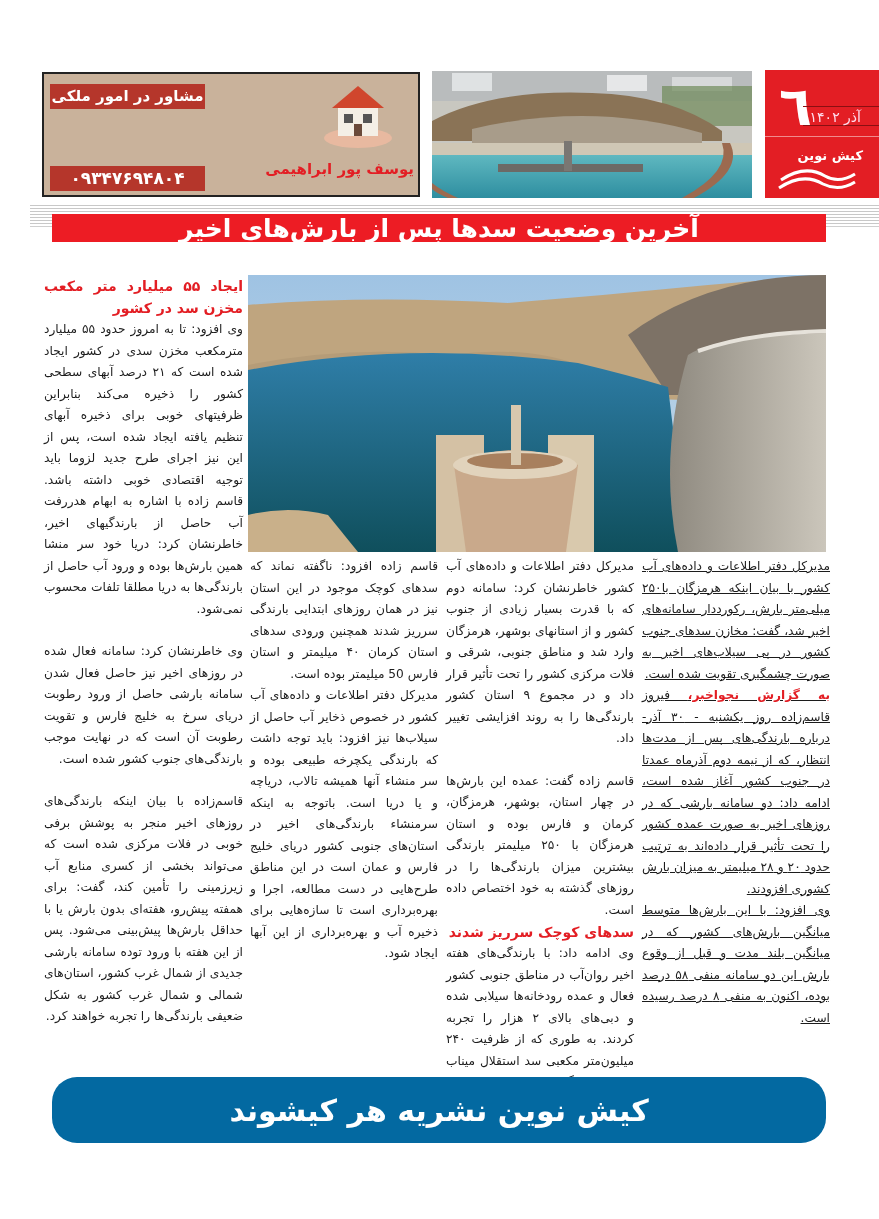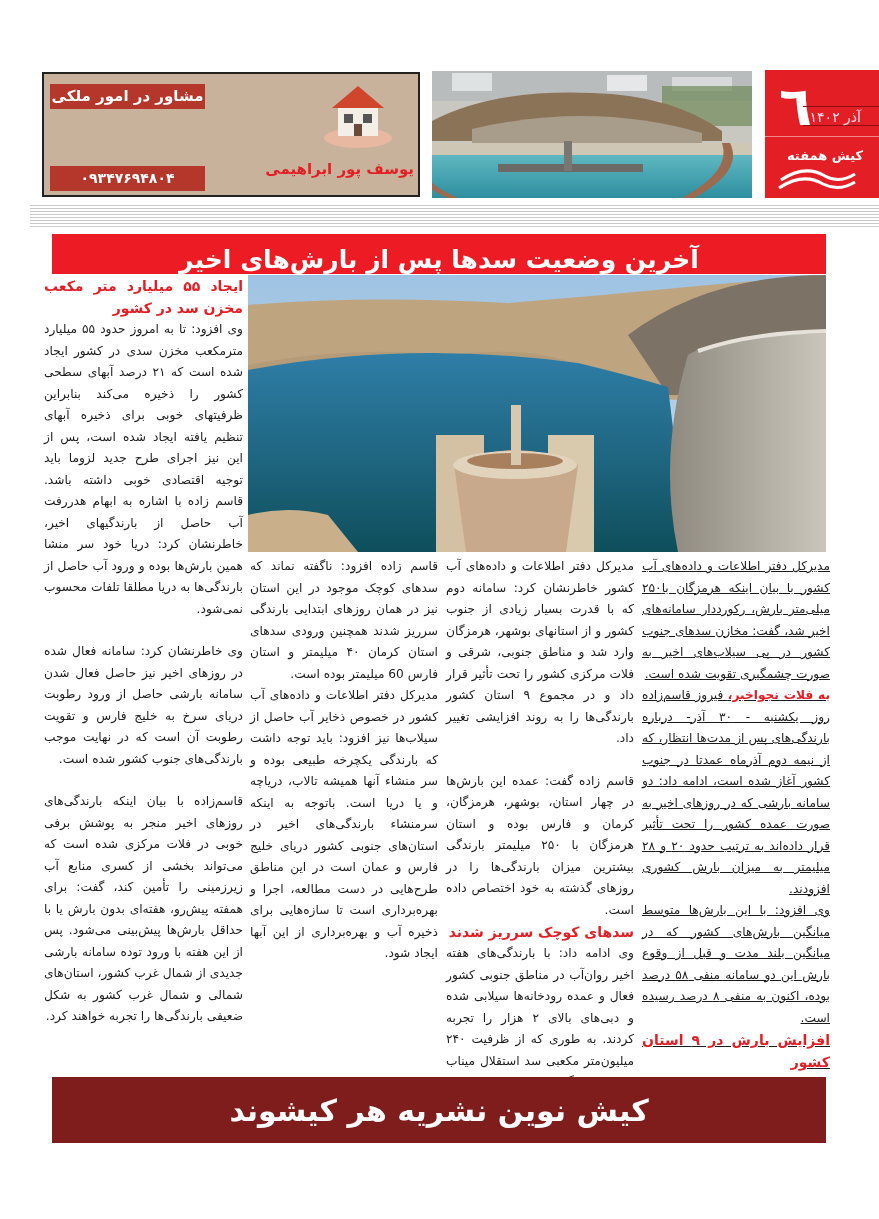--- a/index.html
+++ b/index.html
@@ -14,59 +14,59 @@
   .masthead .divider { position: absolute; left: 0; top: 66px; width: 114px; height: 1px; background: #f08a8d; }
   .masthead .brand { position: absolute; right: 16px; top: 78px; color: #fff; font: bold 13px "DejaVu Sans", sans-serif; direction: rtl; }
   .masthead .waves { position: absolute; left: 12px; top: 96px; width: 80px; height: 26px; }
 
   .hero-photo { position: absolute; left: 432px; top: 71px; width: 320px; height: 127px; overflow: hidden; }
 
   .ad { position: absolute; left: 42px; top: 72px; width: 378px; height: 125px; background: #c9b29b; border: 2px solid #222; }
   .ad .tag { position: absolute; left: 6px; height: 25px; background: #b5362b; color: #fff; font: bold 15px/25px "DejaVu Sans", sans-serif; direction: rtl; text-align: center; }
   .ad .tag1 { top: 10px; width: 155px; }
   .ad .tag2 { top: 52px; width: 185px; }
-  .ad .tag3 { top: 92px; width: 155px; letter-spacing: 1px; font-size: 14px; }
+  .ad .tag3 { top: 92px; width: 155px; letter-spacing: 1px; font-size: 17px; }
   .ad .agent { position: absolute; right: 4px; top: 86px; color: #e31e24; font: bold 15px "DejaVu Sans", sans-serif; direction: rtl; }
   .ad .house { position: absolute; right: 10px; top: 4px; width: 100px; height: 72px; }
 
   .rules { position: absolute; left: 30px; top: 205px; width: 849px; height: 20px; background: repeating-linear-gradient(to bottom, #c8c8c8 0 1px, #fff 1px 3px); }
   .rules-end { position: absolute; left: 30px; top: 226px; width: 849px; height: 1px; background: #cfcfcf; }
 
   
-  .headline-bar { position: absolute; left: 52px; top: 234px; width: 774px; height: 40px; background: #ed1c24; display: flex; align-items: flex-end; justify-content: center; }
+  .headline-bar { position: absolute; left: 52px; top: 214px; width: 774px; height: 28px; background: #ed1c24; display: flex; align-items: center; justify-content: center; }
   .headline-bar h1 { color: #fff; font: bold 25px "DejaVu Sans", sans-serif; direction: rtl; }
 
   
   .main-photo { position: absolute; left: 248px; top: 275px; width: 578px; height: 277px; overflow: hidden; }
 
   
   .col { position: absolute; direction: rtl; text-align: justify; text-align-last: right; font-size: 12.2px; line-height: 21.5px; color: #1c1c1c; }
   .col p { margin-bottom: 0; }
   .col .gap { height: 21px; }
   .col .sub { color: #e31e24; font-weight: bold; font-size: 14px; line-height: 22px; }
   .col .lead { color: #e31e24; font-weight: bold; }
 
   .c5 { left: 44px; top: 275px; width: 199px; }
   .c4 { left: 250px; top: 556px; width: 188px; }
   .c3 { left: 446px; top: 556px; width: 188px; }
   .c2 { left: 642px; top: 556px; width: 188px; text-decoration: underline; }
 
-  .footer-bar { position: absolute; left: 52px; top: 1077px; width: 774px; height: 66px; background: #7f1d1d; display: flex; align-items: center; justify-content: center; }
+  .footer-bar { position: absolute; left: 52px; top: 1077px; width: 774px; height: 66px; background: #0369a1; display: flex; align-items: center; justify-content: center; border-radius: 25px; }
   .footer-bar .slogan { color: #fff; font: bold 30px "DejaVu Sans", sans-serif; direction: rtl; }
 </style>
 </head>
 <body>
 
 <div class="masthead">
   <div class="issue">٦</div>
   <div class="dateline">
     <span class="date">آذر ۱۴۰۲</span>
   </div>
   <div class="divider"></div>
-  <div class="brand">کیش همفته</div>
+  <div class="brand">کیش نوین</div>
   <svg class="waves" viewBox="0 0 80 26">
     <path d="M4 14 Q28 -2 48 10 Q62 18 78 8" stroke="#fff" stroke-width="3" fill="none"></path>
     <path d="M2 22 Q26 6 46 18 Q62 26 78 16" stroke="#fff" stroke-width="3" fill="none"></path>
   </svg>
 </div>
 
 <div class="hero-photo">
   <svg width="320" height="127" viewBox="0 0 320 127">
     <defs>
       <linearGradient id="sea" x1="0" y1="0" x2="0" y2="1">
@@ -148,34 +148,33 @@
 <div class="col c5">
   <p class="sub">ایجاد ۵۵ میلیارد متر مکعب مخزن سد در کشور</p>
   <p>وی افزود: تا به امروز حدود ۵۵ میلیارد مترمکعب مخزن سدی در کشور ایجاد شده است که ۲۱ درصد آبهای سطحی کشور را ذخیره می‌کند بنابراین ظرفیتهای خوبی برای ذخیره آبهای تنظیم یافته ایجاد شده است، پس از این نیز اجرای طرح جدید لزوما باید توجیه اقتصادی خوبی داشته باشد. قاسم زاده با اشاره به ابهام هدررفت آب حاصل از بارندگیهای اخیر، خاطرنشان کرد: دریا خود سر منشا همین بارش‌ها بوده و ورود آب حاصل از بارندگی‌ها به دریا مطلقا تلفات محسوب نمی‌شود.</p>
   <div class="gap"></div>
   <p>وی خاطرنشان کرد: سامانه فعال شده در روزهای اخیر نیز حاصل فعال شدن سامانه بارشی حاصل از ورود رطوبت دریای سرخ به خلیج فارس و تقویت رطوبت آن است که در نهایت موجب بارندگی‌های جنوب کشور شده است.</p>
   <div class="gap"></div>
   <p>قاسم‌زاده با بیان اینکه بارندگی‌های روزهای اخیر منجر به پوشش برفی خوبی در فلات مرکزی شده است که می‌تواند بخشی از کسری منابع آب زیرزمینی را تأمین کند، گفت: برای همفته پیش‌رو، هفته‌ای بدون بارش یا با حداقل بارش‌ها پیش‌بینی می‌شود. پس از این هفته با ورود توده سامانه بارشی جدیدی از شمال غرب کشور، استان‌های شمالی و شمال غرب کشور به شکل ضعیفی بارندگی‌ها را تجربه خواهند کرد.</p>
 </div>
 
 <div class="col c4">
-  <p>قاسم زاده افزود: ناگفته نماند که سدهای کوچک موجود در این استان نیز در همان روزهای ابتدایی بارندگی سرریز شدند همچنین ورودی سدهای استان کرمان ۴۰ میلیمتر و استان فارس 60 میلیمتر بوده است.</p>
+  <p>قاسم زاده افزود: ناگفته نماند که سدهای کوچک موجود در این استان نیز در همان روزهای ابتدایی بارندگی سرریز شدند همچنین ورودی سدهای استان کرمان ۴۰ میلیمتر و استان فارس 50 میلیمتر بوده است.</p>
   <p>مدیرکل دفتر اطلاعات و داده‌های آب کشور در خصوص ذخایر آب حاصل از سیلاب‌ها نیز افزود: باید توجه داشت که بارندگی یکچرخه طبیعی بوده و سر منشاء آنها همیشه تالاب، دریاچه و یا دریا است. باتوجه به اینکه سرمنشاء بارندگی‌های اخیر در استان‌های جنوبی کشور دریای خلیج فارس و عمان است در این مناطق طرح‌هایی در دست مطالعه، اجرا و بهره‌برداری است تا سازه‌هایی برای ذخیره آب و بهره‌برداری از این آبها ایجاد شود.</p>
 </div>
 
 <div class="col c3">
   <p>مدیرکل دفتر اطلاعات و داده‌های آب کشور خاطرنشان کرد: سامانه دوم که با قدرت بسیار زیادی از جنوب کشور و از استانهای بوشهر، هرمزگان وارد شد و مناطق جنوبی، شرقی و فلات مرکزی کشور را تحت تأثیر قرار داد و در مجموع ۹ استان کشور بارندگی‌ها را به روند افزایشی تغییر داد.</p>
   <div class="gap"></div>
   <p>قاسم زاده گفت: عمده این بارش‌ها در چهار استان، بوشهر، هرمزگان، کرمان و فارس بوده و استان هرمزگان با ۲۵۰ میلیمتر بارندگی بیشترین میزان بارندگی‌ها را در روزهای گذشته به خود اختصاص داده است.</p>
   <p class="sub">سدهای کوچک سرریز شدند</p>
   <p>وی ادامه داد: با بارندگی‌های هفته اخیر روان‌آب در مناطق جنوبی کشور فعال و عمده رودخانه‌ها سیلابی شده و دبی‌های بالای ۲ هزار را تجربه کردند. به طوری که از ظرفیت ۲۴۰ میلیون‌متر مکعبی سد استقلال میناب استان هرمزگان</p>
 </div>
 
 <div class="col c2">
   <p>مدیرکل دفتر اطلاعات و داده‌های آب کشور با بیان اینکه هرمزگان با۲۵۰ میلی‌متر بارش، رکورددار سامانه‌های اخیر شد، گفت: مخازن سدهای جنوب کشور در پی سیلاب‌های اخیر به صورت چشمگیری تقویت شده است.</p>
-  <p><span class="lead">به فلات نجواخبر،</span><span> فیروز قاسم‌زاده روز یکشنبه - ۳۰ آذر- درباره بارندگی‌های پس از مدت‌ها انتظار، که از نیمه دوم آذرماه عمدتا در جنوب کشور آغاز شده است، ادامه داد: دو سامانه بارشی که در روزهای اخیر به صورت عمده کشور را تحت تأثیر قرار داده‌اند به ترتیب حدود ۲۰ و ۲۸ میلیمتر به میزان بارش کشوری افزودند.</span></p>
+  <p><span class="lead">به گزارش نجواخبر،</span><span> فیروز قاسم‌زاده روز یکشنبه - ۳۰ آذر- درباره بارندگی‌های پس از مدت‌ها انتظار، که از نیمه دوم آذرماه عمدتا در جنوب کشور آغاز شده است، ادامه داد: دو سامانه بارشی که در روزهای اخیر به صورت عمده کشور را تحت تأثیر قرار داده‌اند به ترتیب حدود ۲۰ و ۲۸ میلیمتر به میزان بارش کشوری افزودند.</span></p>
   <p>وی افزود: با این بارش‌ها متوسط میانگین بارش‌های کشور که در میانگین بلند مدت و قبل از وقوع بارش این دو سامانه منفی ۵۸ درصد بوده، اکنون به منفی ۸ درصد رسیده است.</p>
-  <p class="sub">افزایش بارش در ۹ استان کشور</p>
 </div>
 
 <div class="footer-bar">
   <div class="slogan">کیش نوین نشریه هر کیشوند</div>
 </div>
 
 </body></html>

